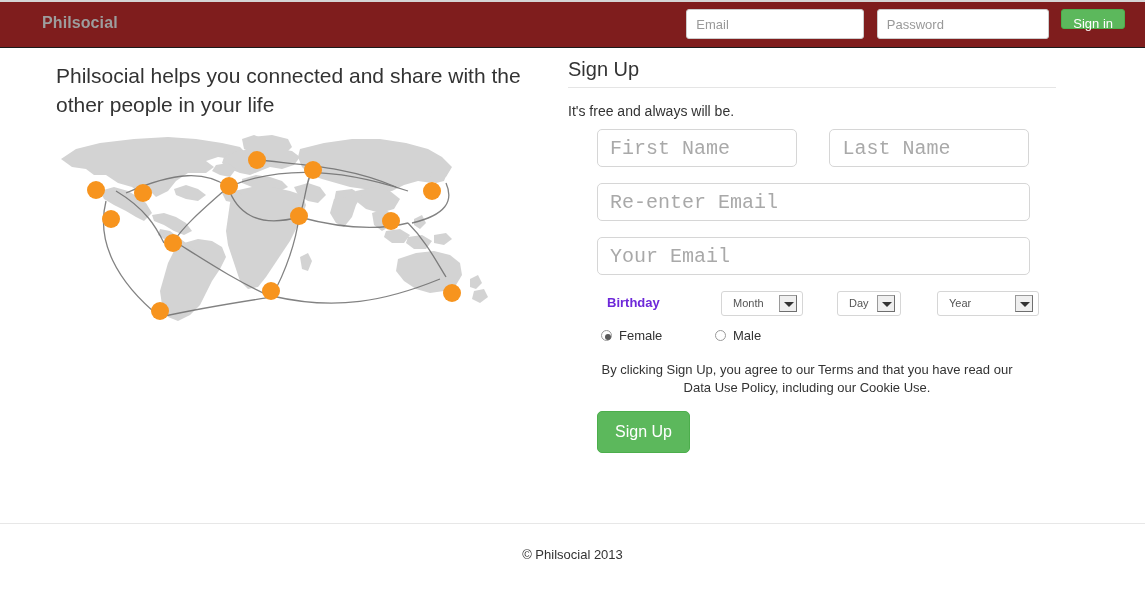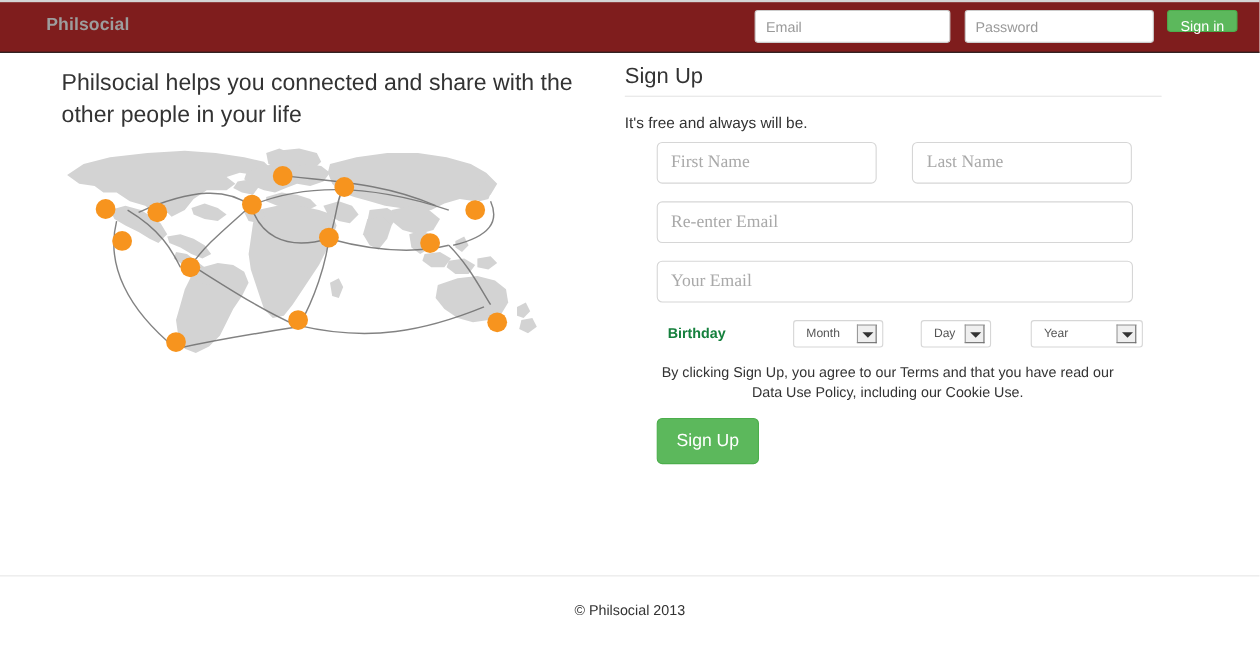--- a/index.html
+++ b/index.html
@@ -102,36 +102,36 @@
     font-size: 14px; color: #333333; line-height: 20px;
   }
 
   .form-area { position: absolute; left: 29px; top: 81px; width: 433px; }
   .field {
     display: block;
     width: 433px; height: 38px;
     border: 1px solid #d6d6d6;
     border-radius: 5px;
     background: #ffffff;
-    font-family: Liberation Serif, serif;
-    font-size: 16px;
+    font-family: Liberation Mono, monospace;
+    font-size: 20px;
     color: #555555;
     padding: 16px 12px;
     outline: none;
     margin-bottom: 16px;
   }
   .field::placeholder { color: #a9a9a9; opacity: 1; }
   .name-row { display: block; height: 38px; margin-bottom: 16px; }
   .name-row .field { display: inline-block; width: 200px; margin-bottom: 0; vertical-align: top; }
   .name-row .field.last { margin-left: 28px; }
 
   .birthday-row { position: relative; height: 28px; margin-top: 6px; }
   .birthday-label {
     position: absolute; left: 10px; top: 4px;
-    font-size: 13px; font-weight: bold; color: #15803d;
+    font-size: 13px; font-weight: bold; color: #6d28d9;
   }
   .sel {
     position: absolute; top: 0;
     height: 25px;
     border: 1px solid #d6d6d6;
     border-radius: 3px;
     background: #ffffff;
   }
   .sel .sel-label {
     position: absolute; left: 11px; top: 5px;
@@ -353,20 +353,28 @@
         <span class="sel-label">Day</span>
         <span class="arrow-box"></span>
       </div>
 
       <div id="sel-year" class="sel">
         <span class="sel-label">Year</span>
         <span class="arrow-box"></span>
       </div>
     </div>
 
+    <div class="gender-row">
+      <label id="opt-female" class="radio-opt">
+        <span class="radio-dot checked"></span><span>Female</span>
+      </label>
+      <label id="opt-male" class="radio-opt">
+        <span class="radio-dot"></span><span>Male</span>
+      </label>
+    </div>
 
     <div class="terms">By clicking Sign Up, you agree to our Terms and that you have read our Data Use Policy, including our Cookie Use.</div>
 
     <button class="btn-signup">Sign Up</button>
   </div>
 </div>
 
 <div class="footer-rule"></div>
 <div class="footer-text">© Philsocial 2013</div>
 

